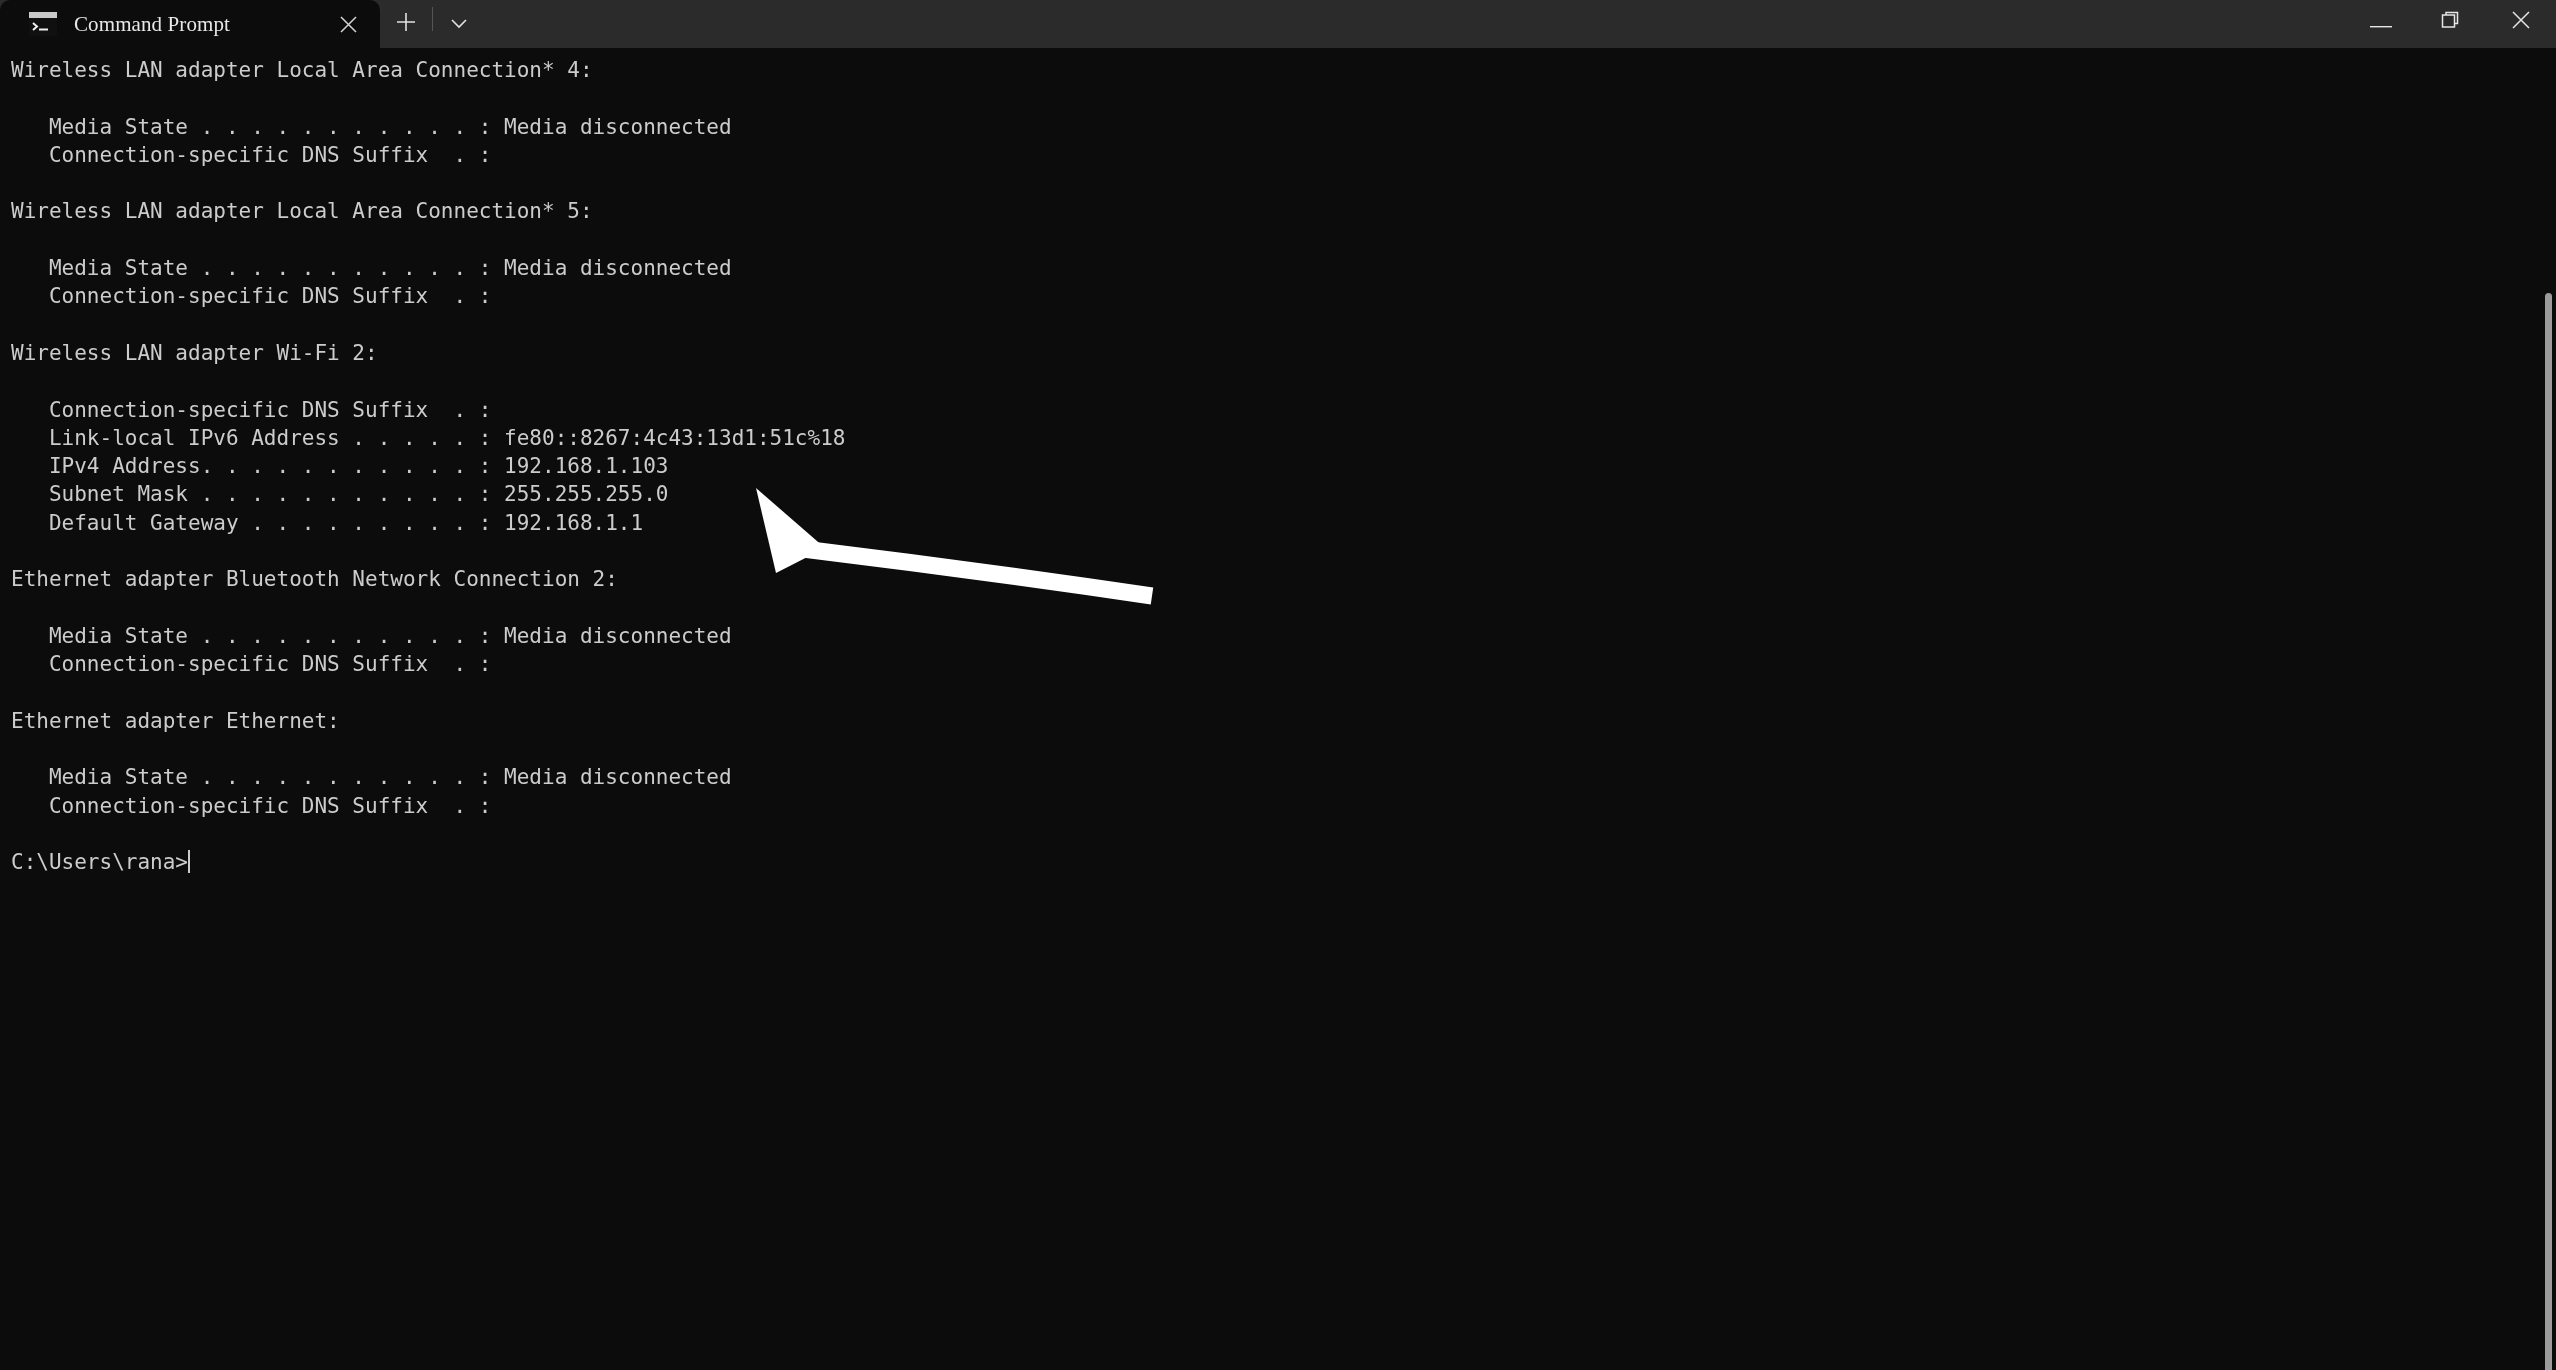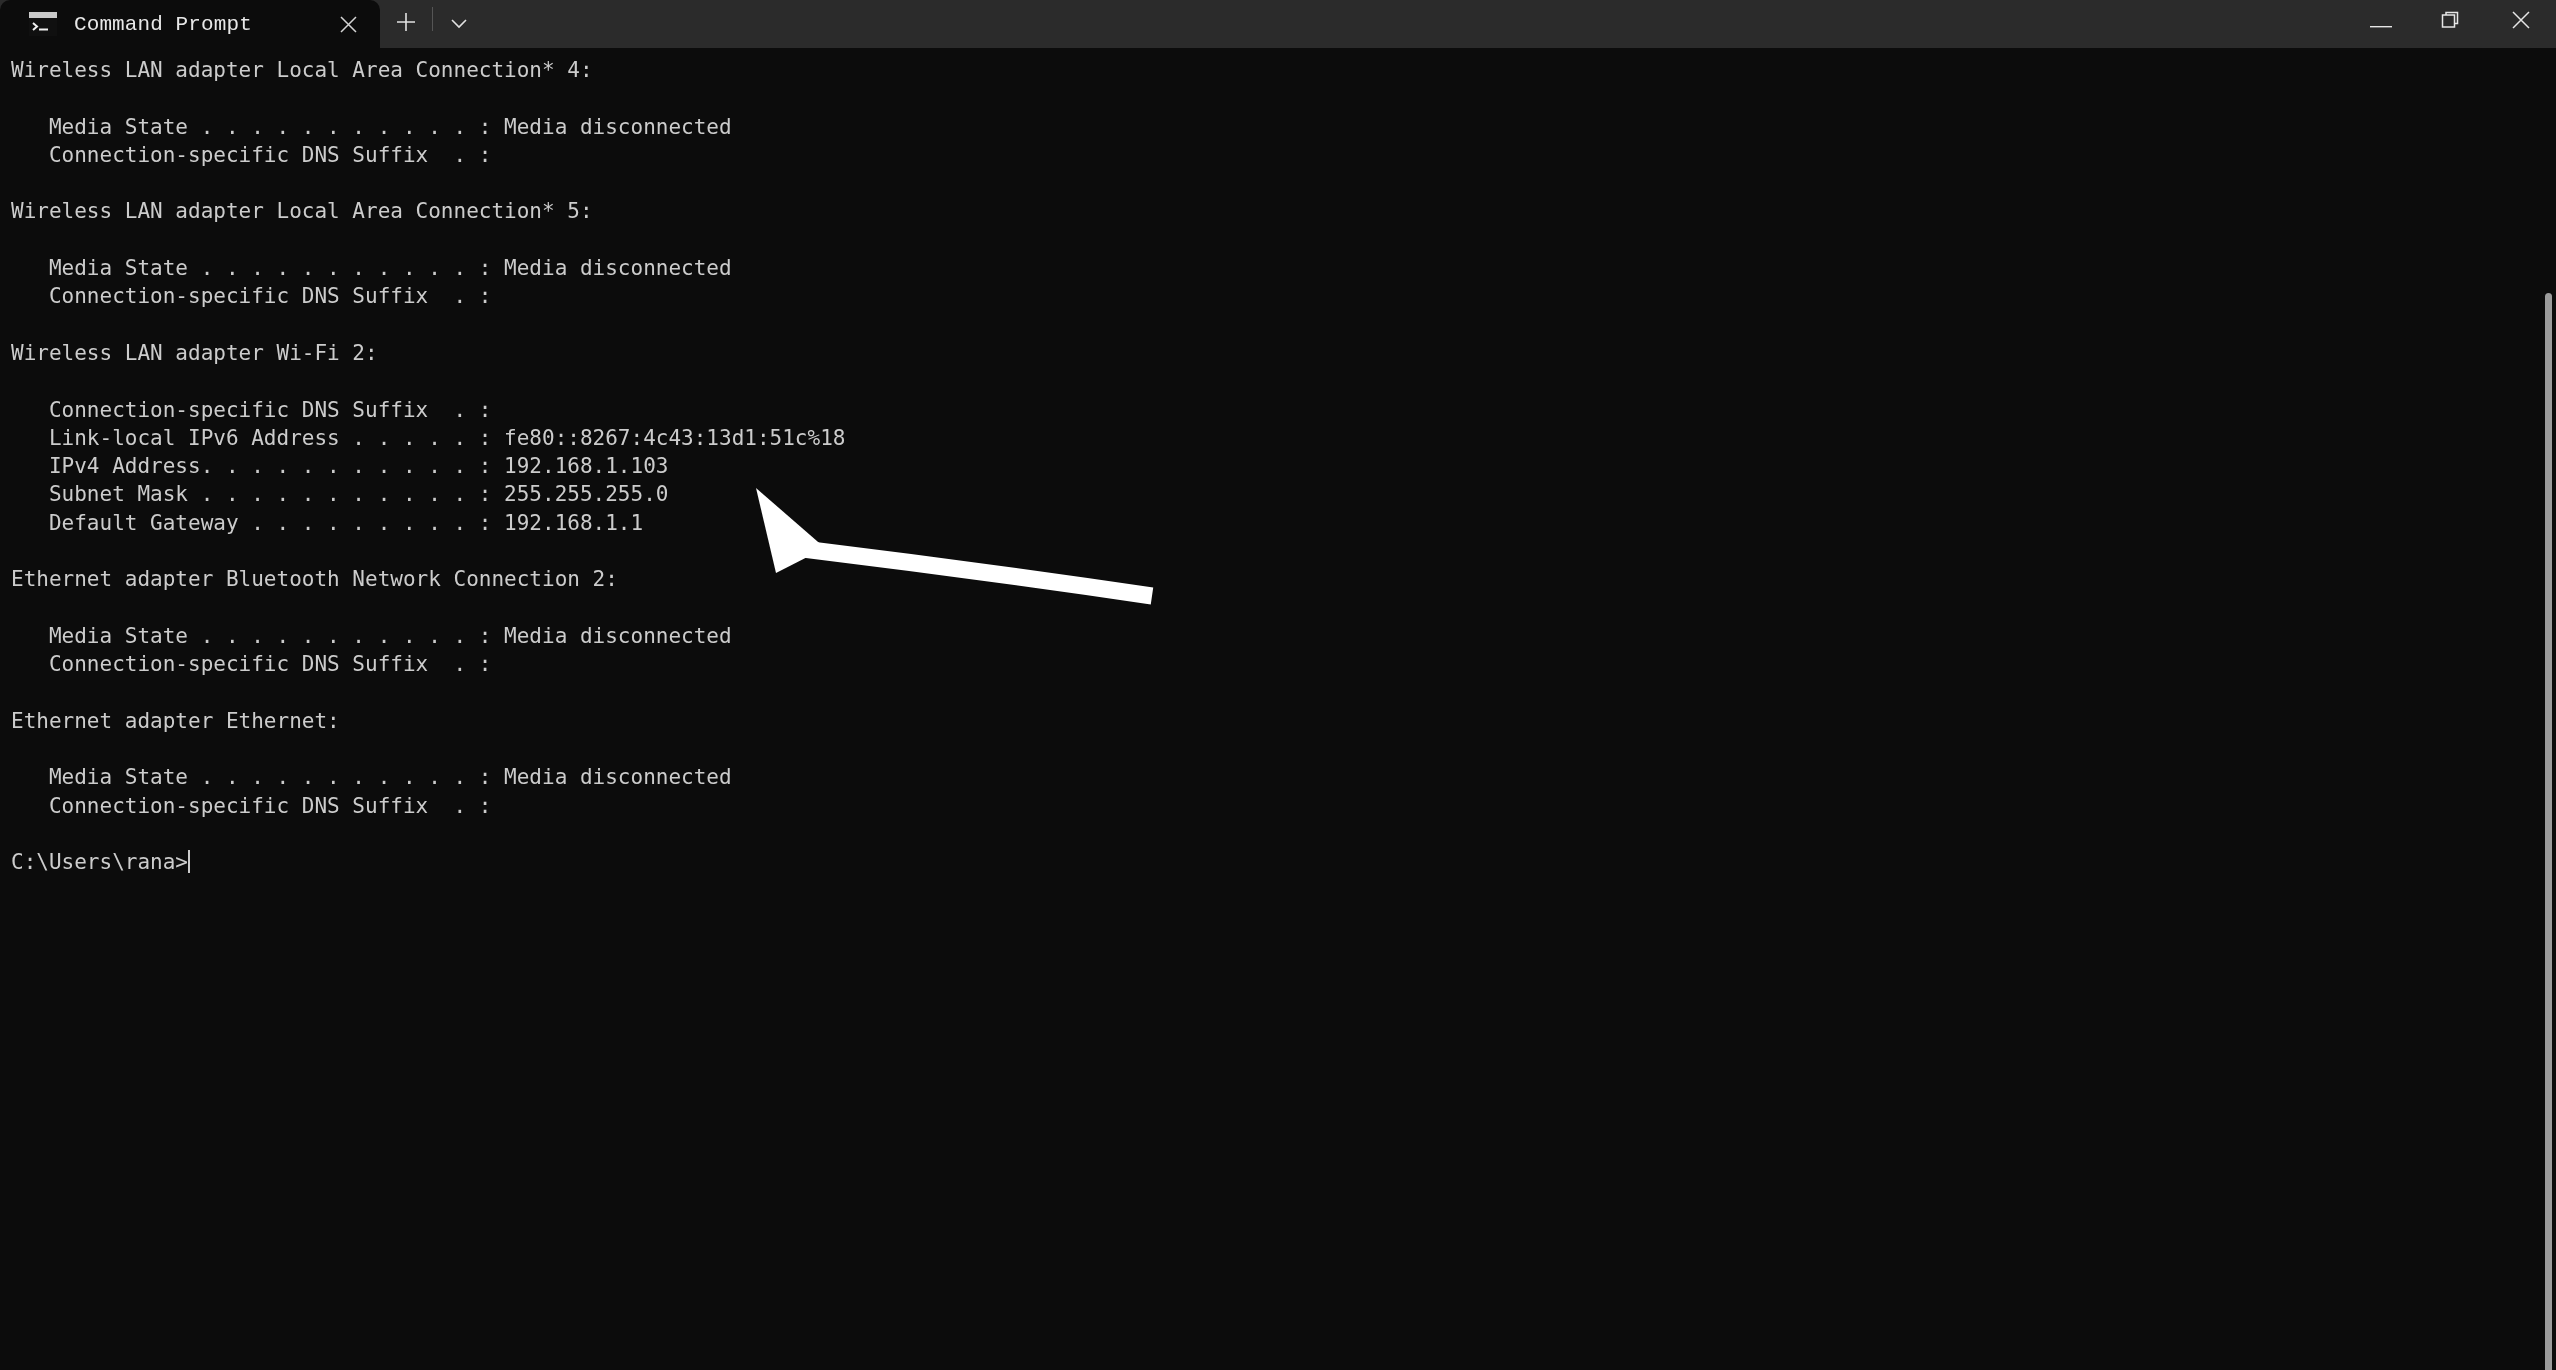--- a/index.html
+++ b/index.html
@@ -37,21 +37,21 @@
     position: relative;
     display: flex;
     align-items: center;
     height: 48px;
     width: 380px;
     padding: 0 14px 0 28px;
     background: #0c0c0c;
     border-top-left-radius: 10px;
     border-top-right-radius: 10px;
     color: #e8e8e8;
-    font-family: Liberation Mono, monospace;
+    font-family: Liberation Serif, serif;
     font-size: 21px;
     cursor: default;
   }
 
   .tab-icon {
     width: 30px; height: 26px;
     flex: 0 0 auto;
     margin-right: 16px;
     display: block;
   }

